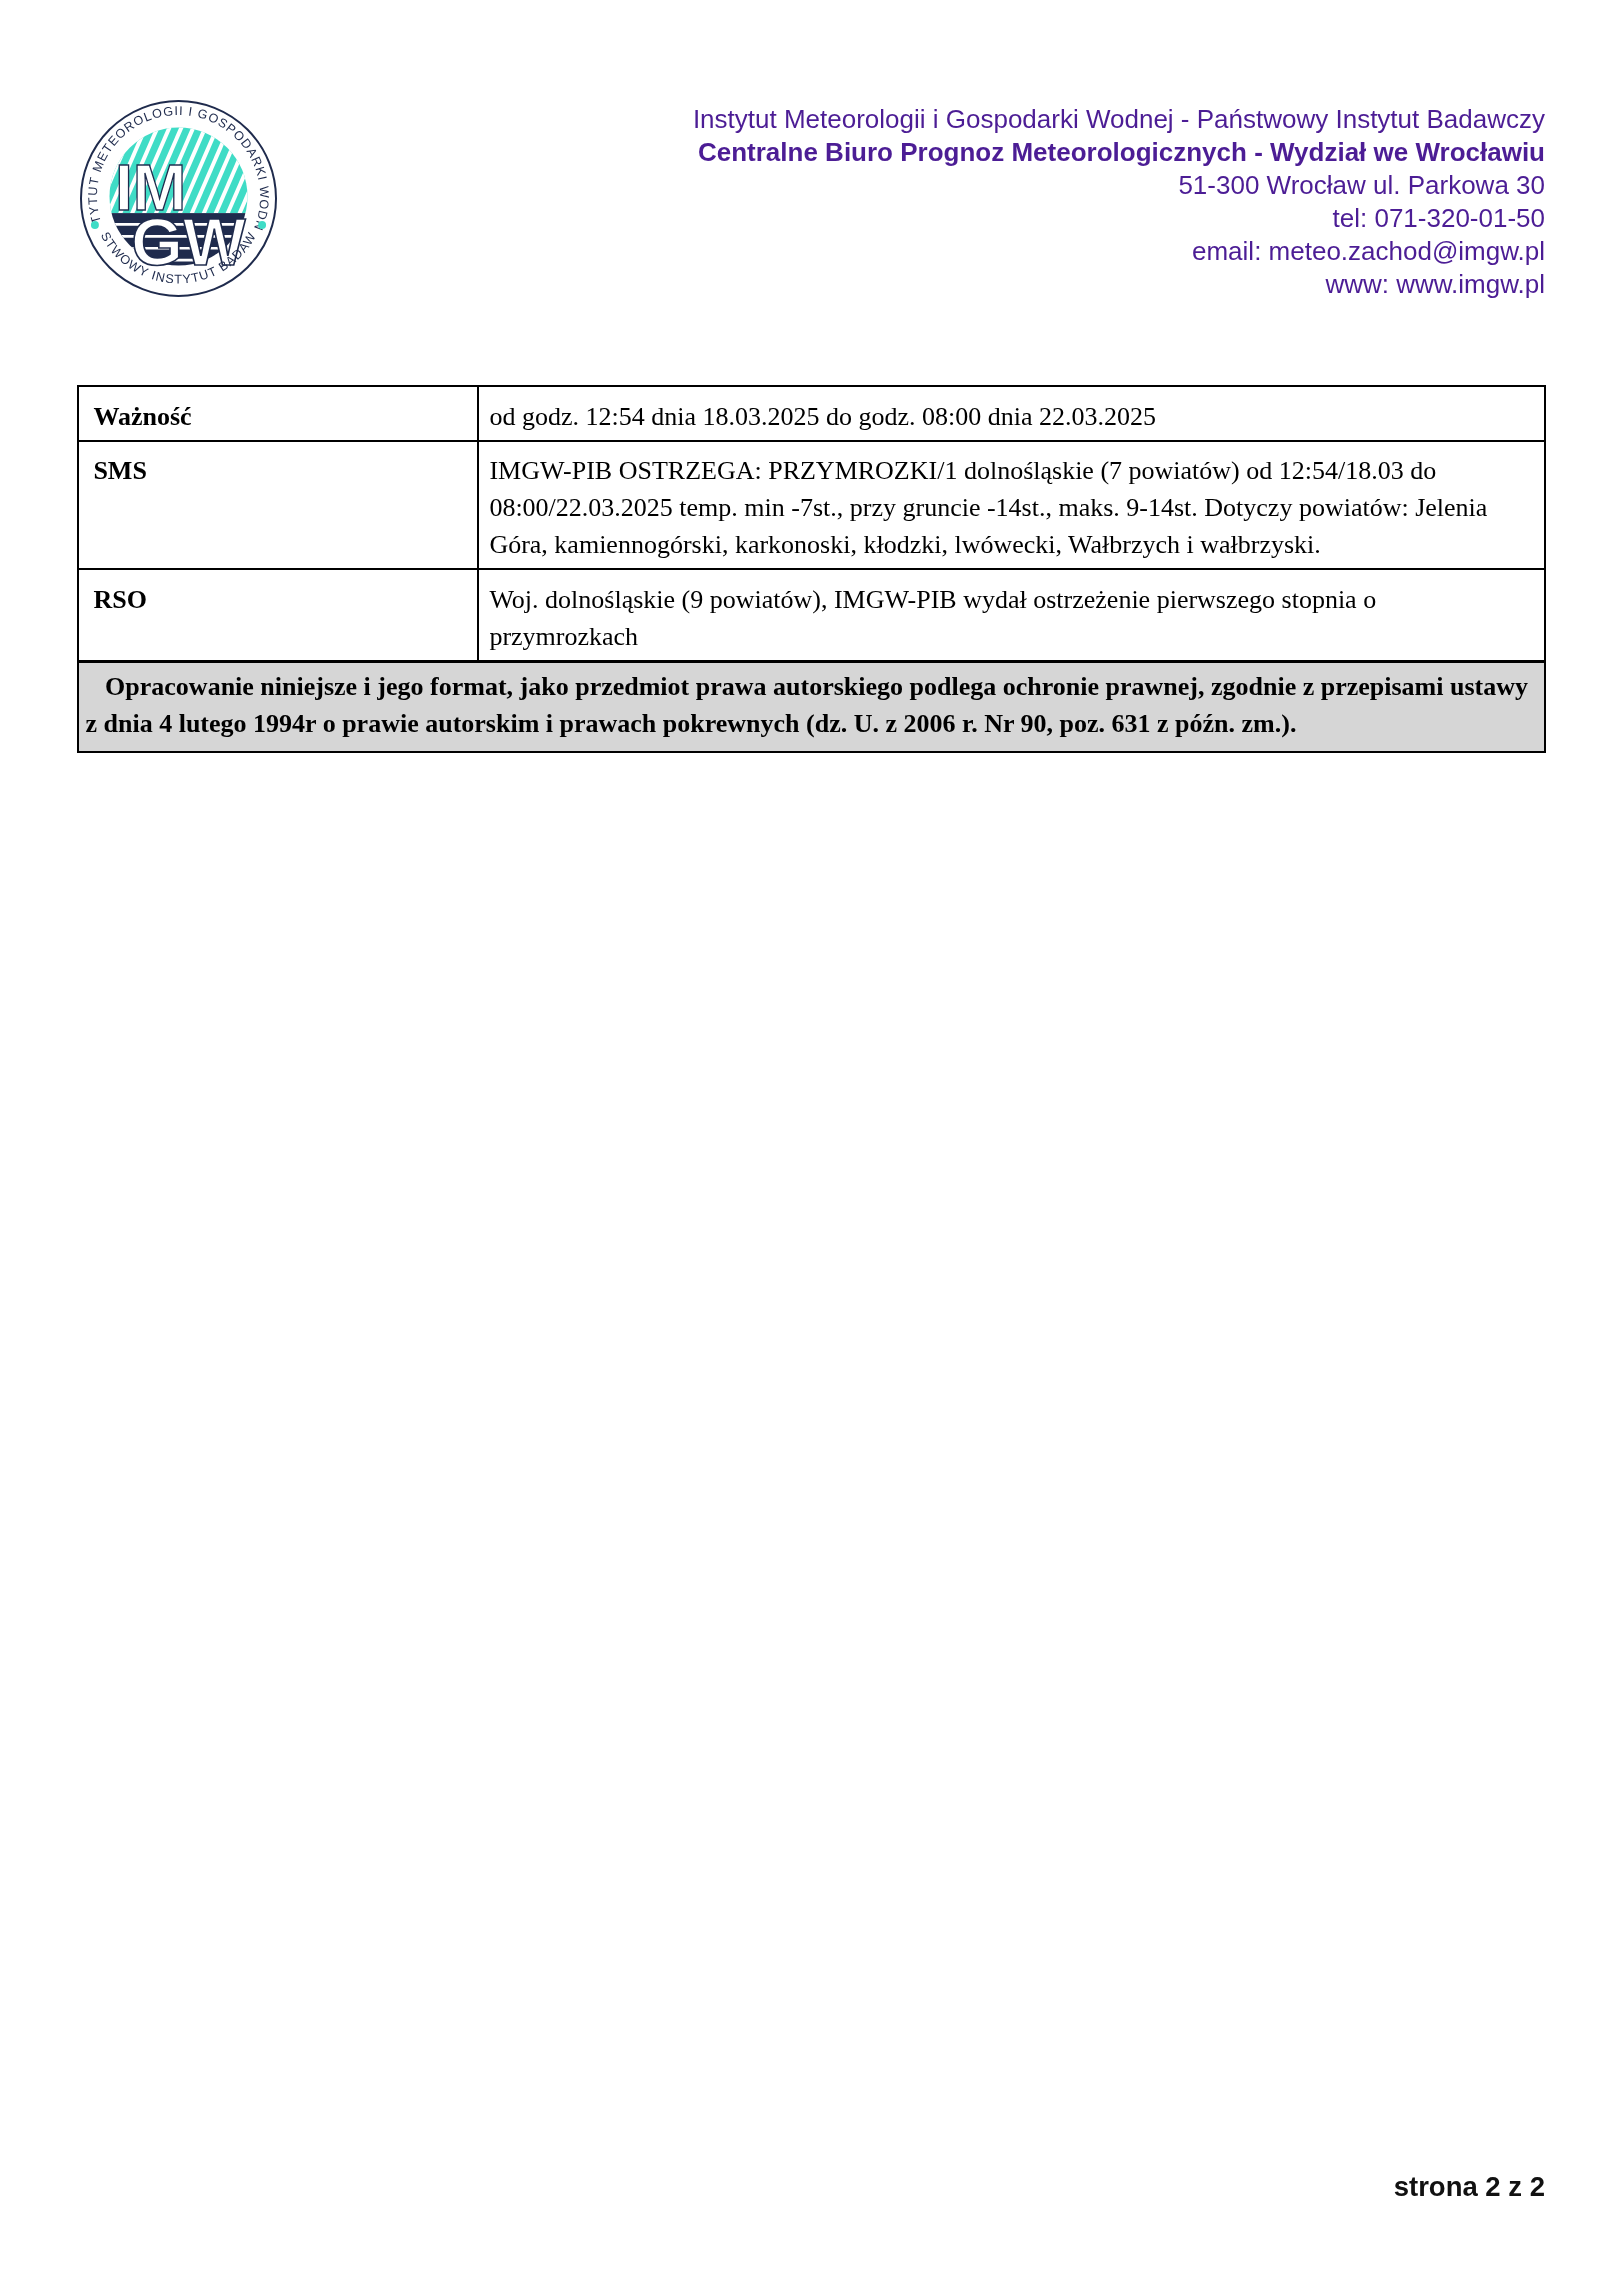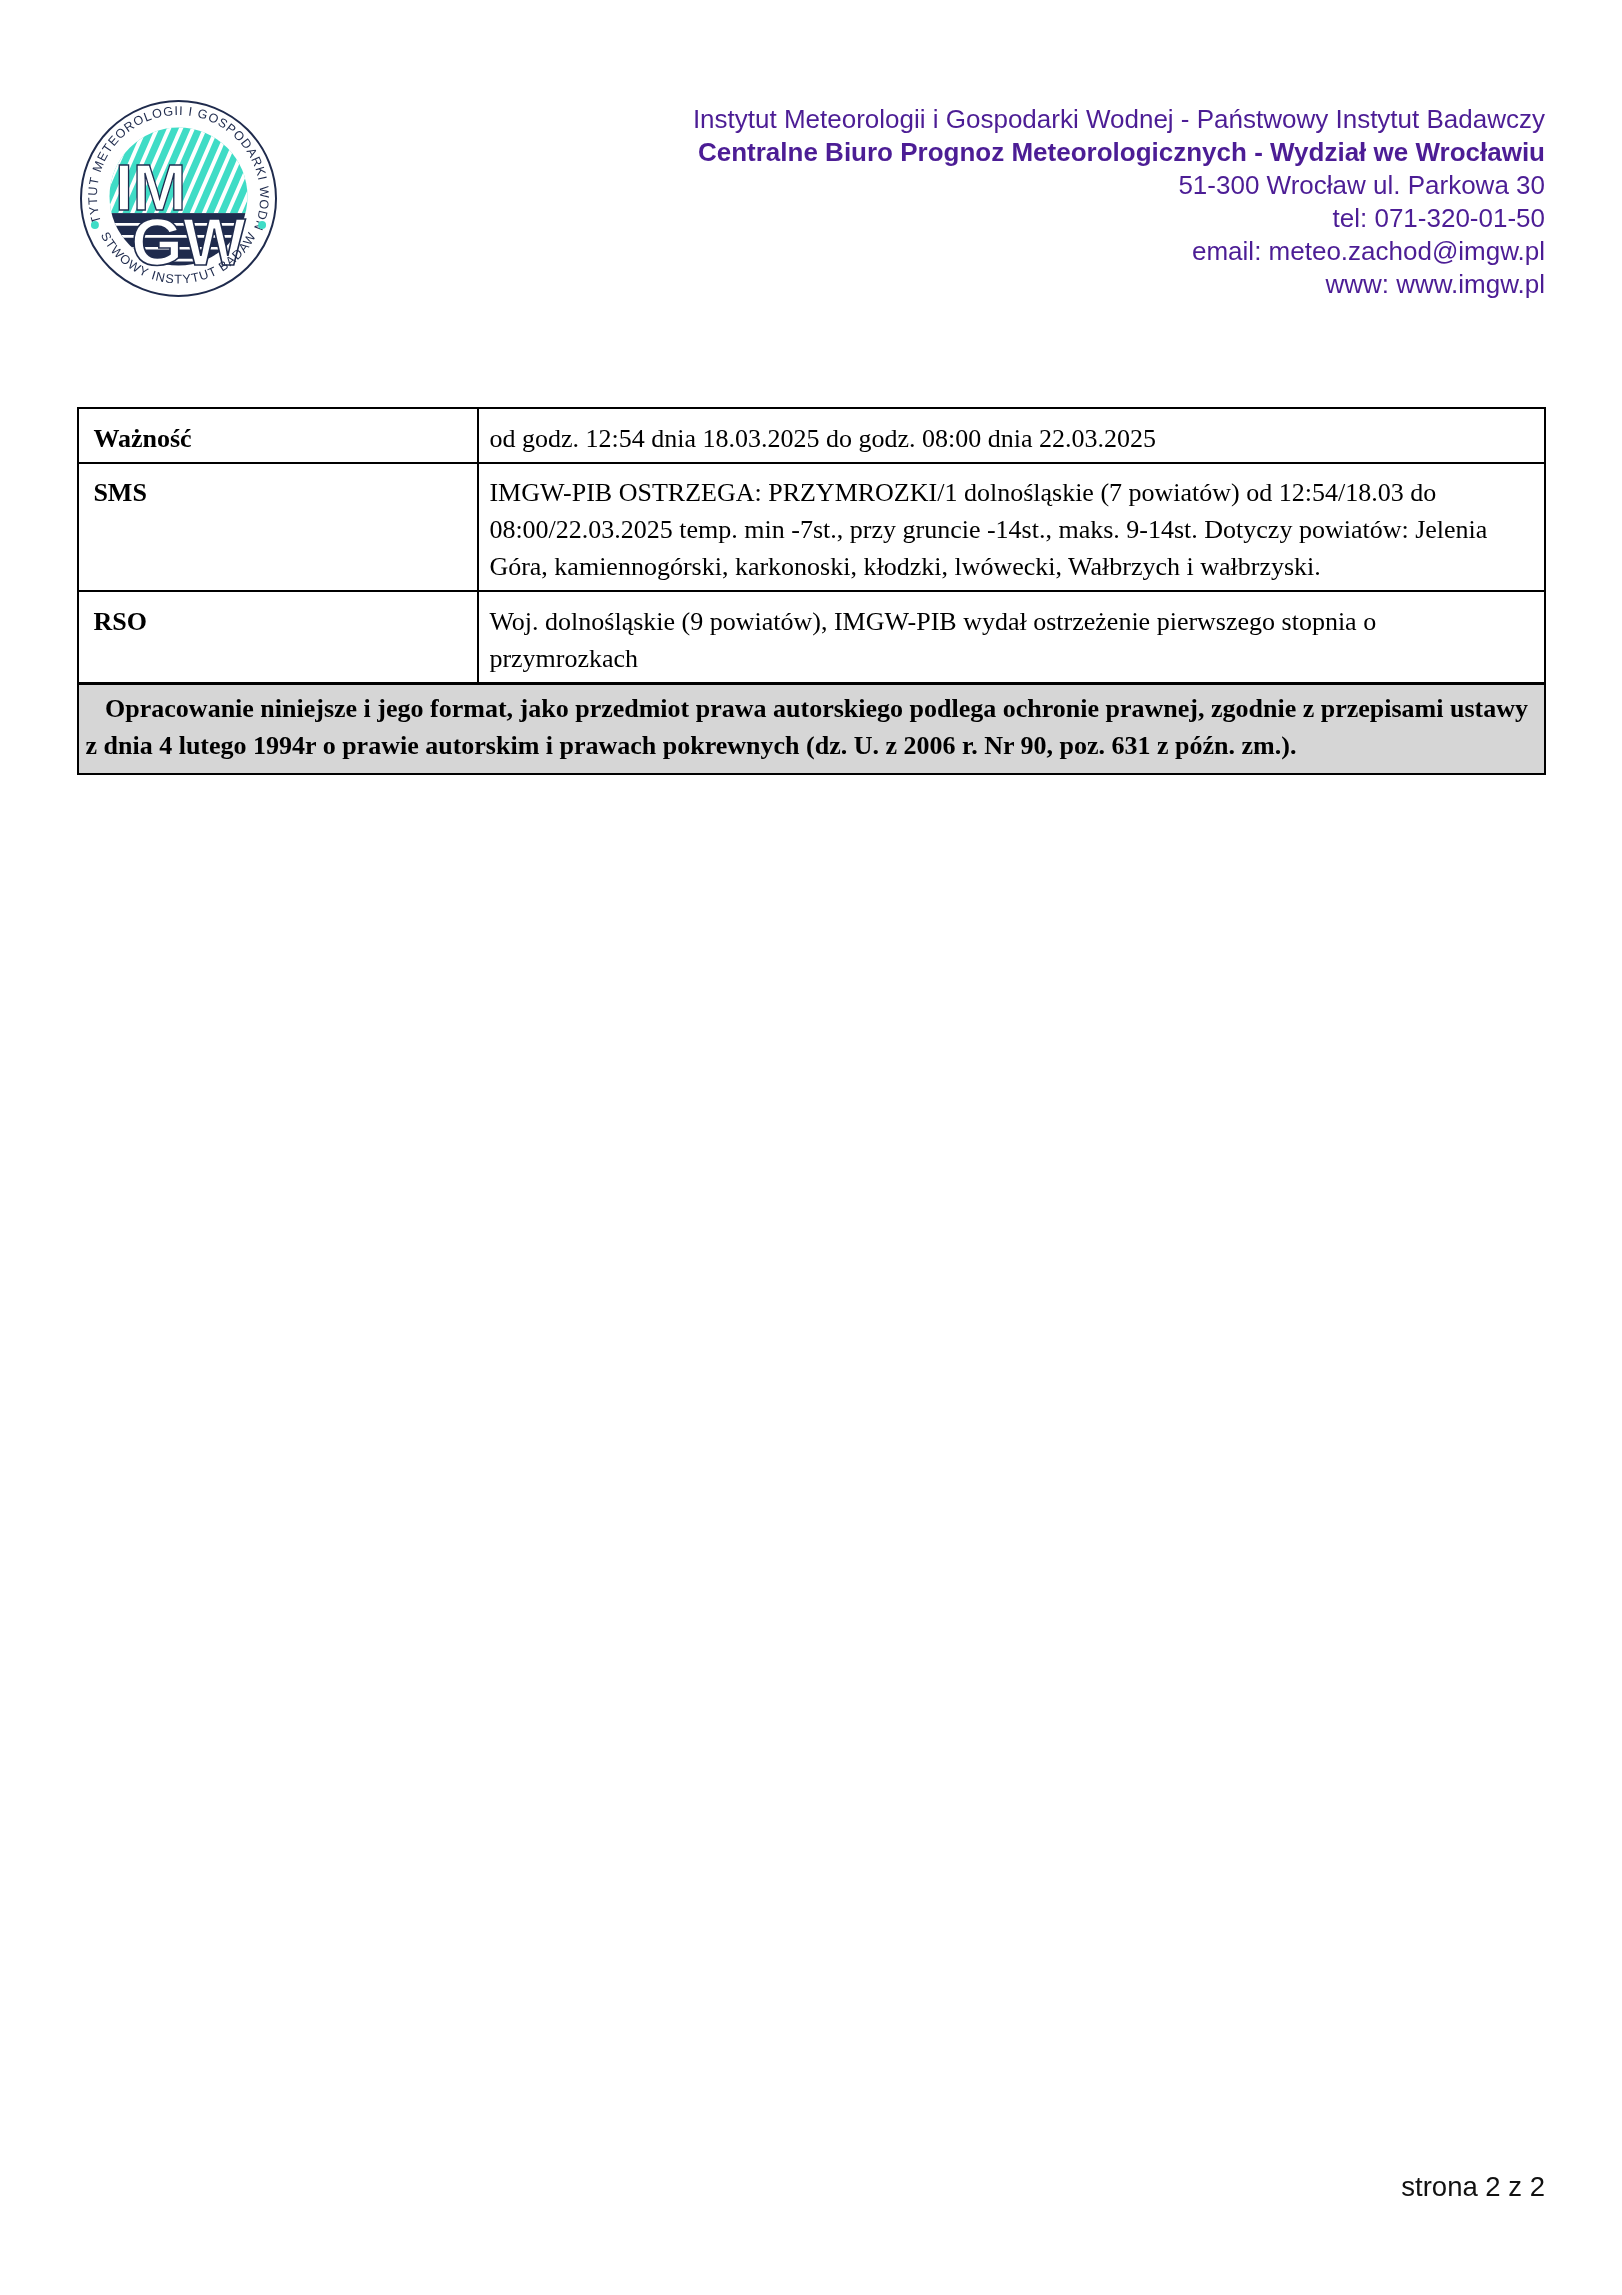--- a/index.html
+++ b/index.html
@@ -23,21 +23,21 @@
     font-family: "Liberation Sans", sans-serif;
     font-size: 26px; line-height: 33px;
     color: #4c1d95;
     letter-spacing: 0px;
     white-space: nowrap;
   }
   .org-block .bold { font-weight: bold; }
 
   
   .content {
-    position: absolute; left: 77px; top: 407px;
+    position: absolute; left: 77px; top: 385px;
     width: 1469px;
   }
   table.warn {
     width: 100%;
     border-collapse: collapse;
     table-layout: fixed;
   }
   table.warn td {
     border: 2.6px solid #000;
     vertical-align: top;
@@ -60,20 +60,21 @@
     font-weight: bold;
   }
   .info-box p { margin: 0; text-indent: 19.6px; }
 
   
   .page-num {
     position: absolute; top: 2171px; right: 77px;
     font-family: "Liberation Sans", sans-serif;
     font-size: 27.5px;
     color: #111;
+    font-weight: bold;
   }
 
   
   .logo-wrap svg { width: 100%; height: 100%; display: block; }
   .arc-text {
     font-family: "Liberation Sans", sans-serif;
     font-size: 19px;
     letter-spacing: 1.5px;
     fill: #1f2b4d;
   }

